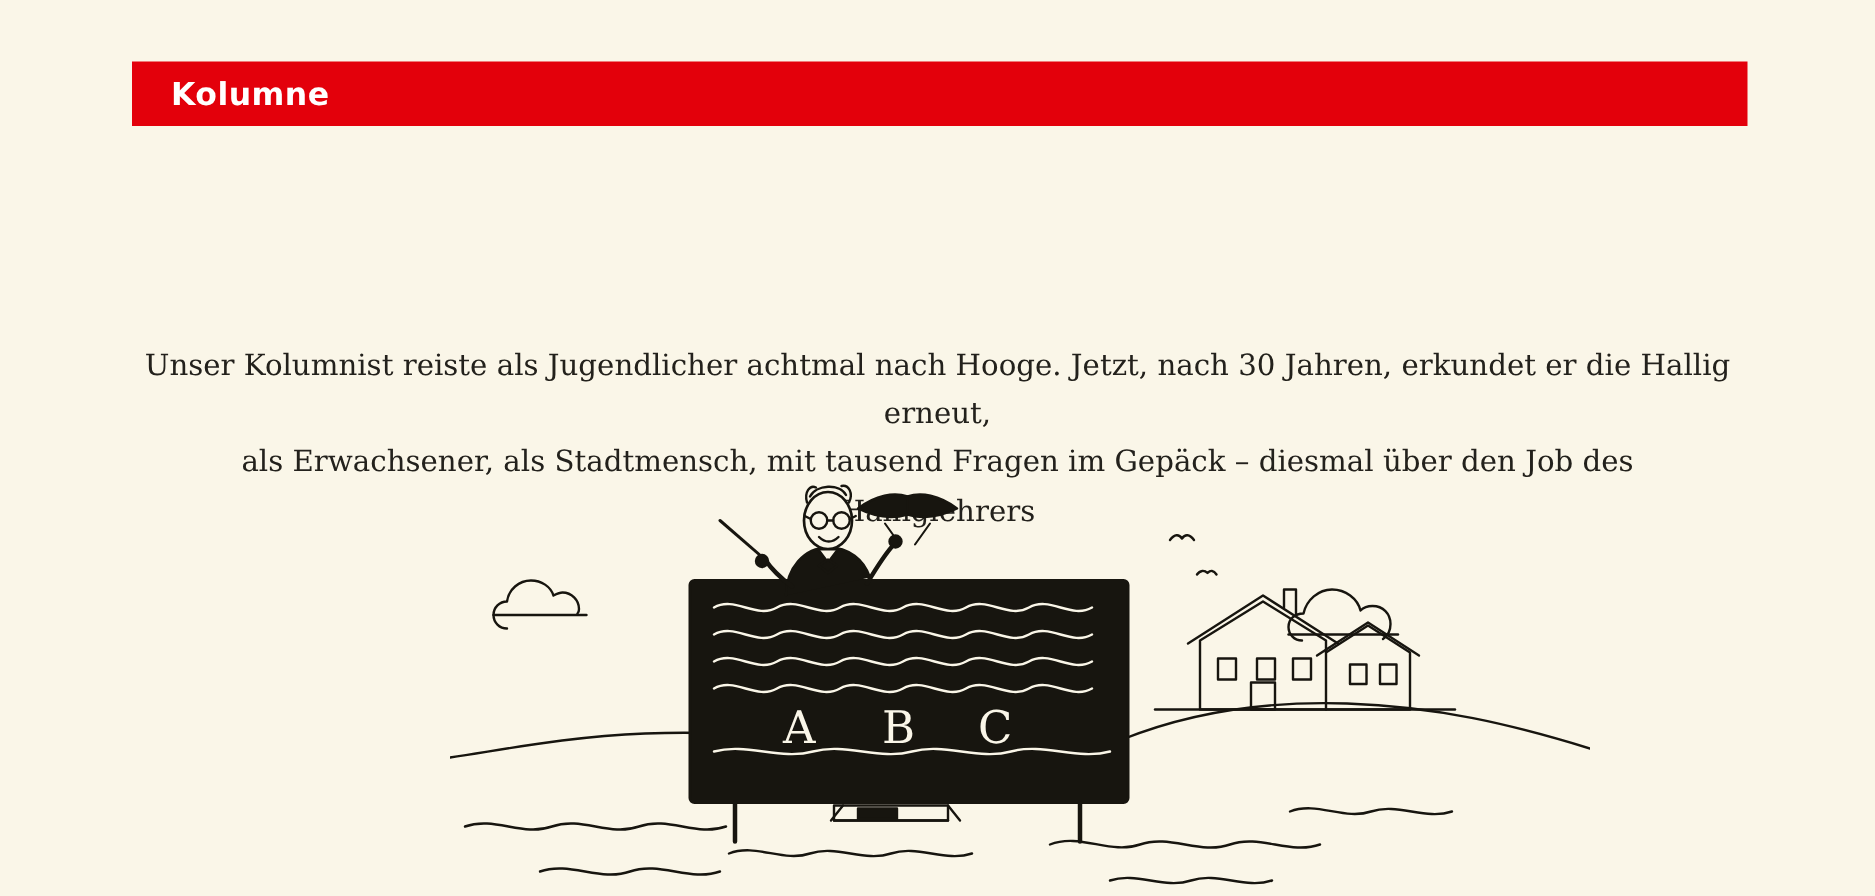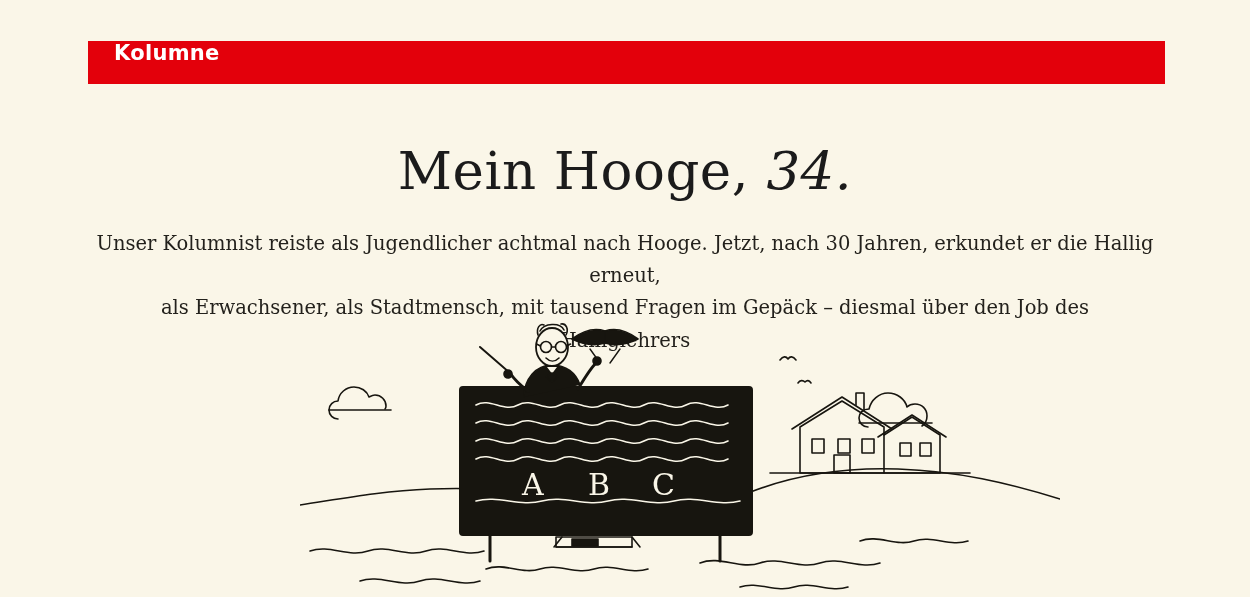--- a/index.html
+++ b/index.html
@@ -22,21 +22,21 @@
   }
   
   .kicker-bar {
     position: absolute;
     left: 88px;
     top: 41px;
     width: 1077px;
     height: 43px;
     background: #e3000b;
     display: flex;
-    align-items: flex-start;
+    align-items: center;
   }
   .kicker-label {
     color: #ffffff;
     font-family: "DejaVu Sans", sans-serif;
     font-weight: bold;
     font-size: 21px;
     letter-spacing: 0.3px;
     margin-left: 26px;
   }
   
@@ -80,21 +80,20 @@
 </style>
 </head>
 <body>
 
 <div class="page">
 
   <div class="kicker-bar">
     <span class="kicker-label">Kolumne</span>
   </div>
 
-  <div class="headline"><span>Mein Hooge, </span><span class="num">34.</span></div>
 
   <div class="dek">
     <div>Unser Kolumnist reiste als Jugendlicher achtmal nach Hooge. Jetzt, nach 30 Jahren, erkundet er die Hallig erneut,</div>
     <div>als Erwachsener, als Stadtmensch, mit tausend Fragen im Gepäck – diesmal über den Job des Halliglehrers</div>
   </div>
 
   <div class="illo-wrap">
     <svg width="760" height="292" viewBox="0 0 760 292" fill="none" xmlns="http://www.w3.org/2000/svg">
       <g stroke="#17150f" stroke-width="1.6" fill="none" stroke-linecap="round" stroke-linejoin="round">
 

